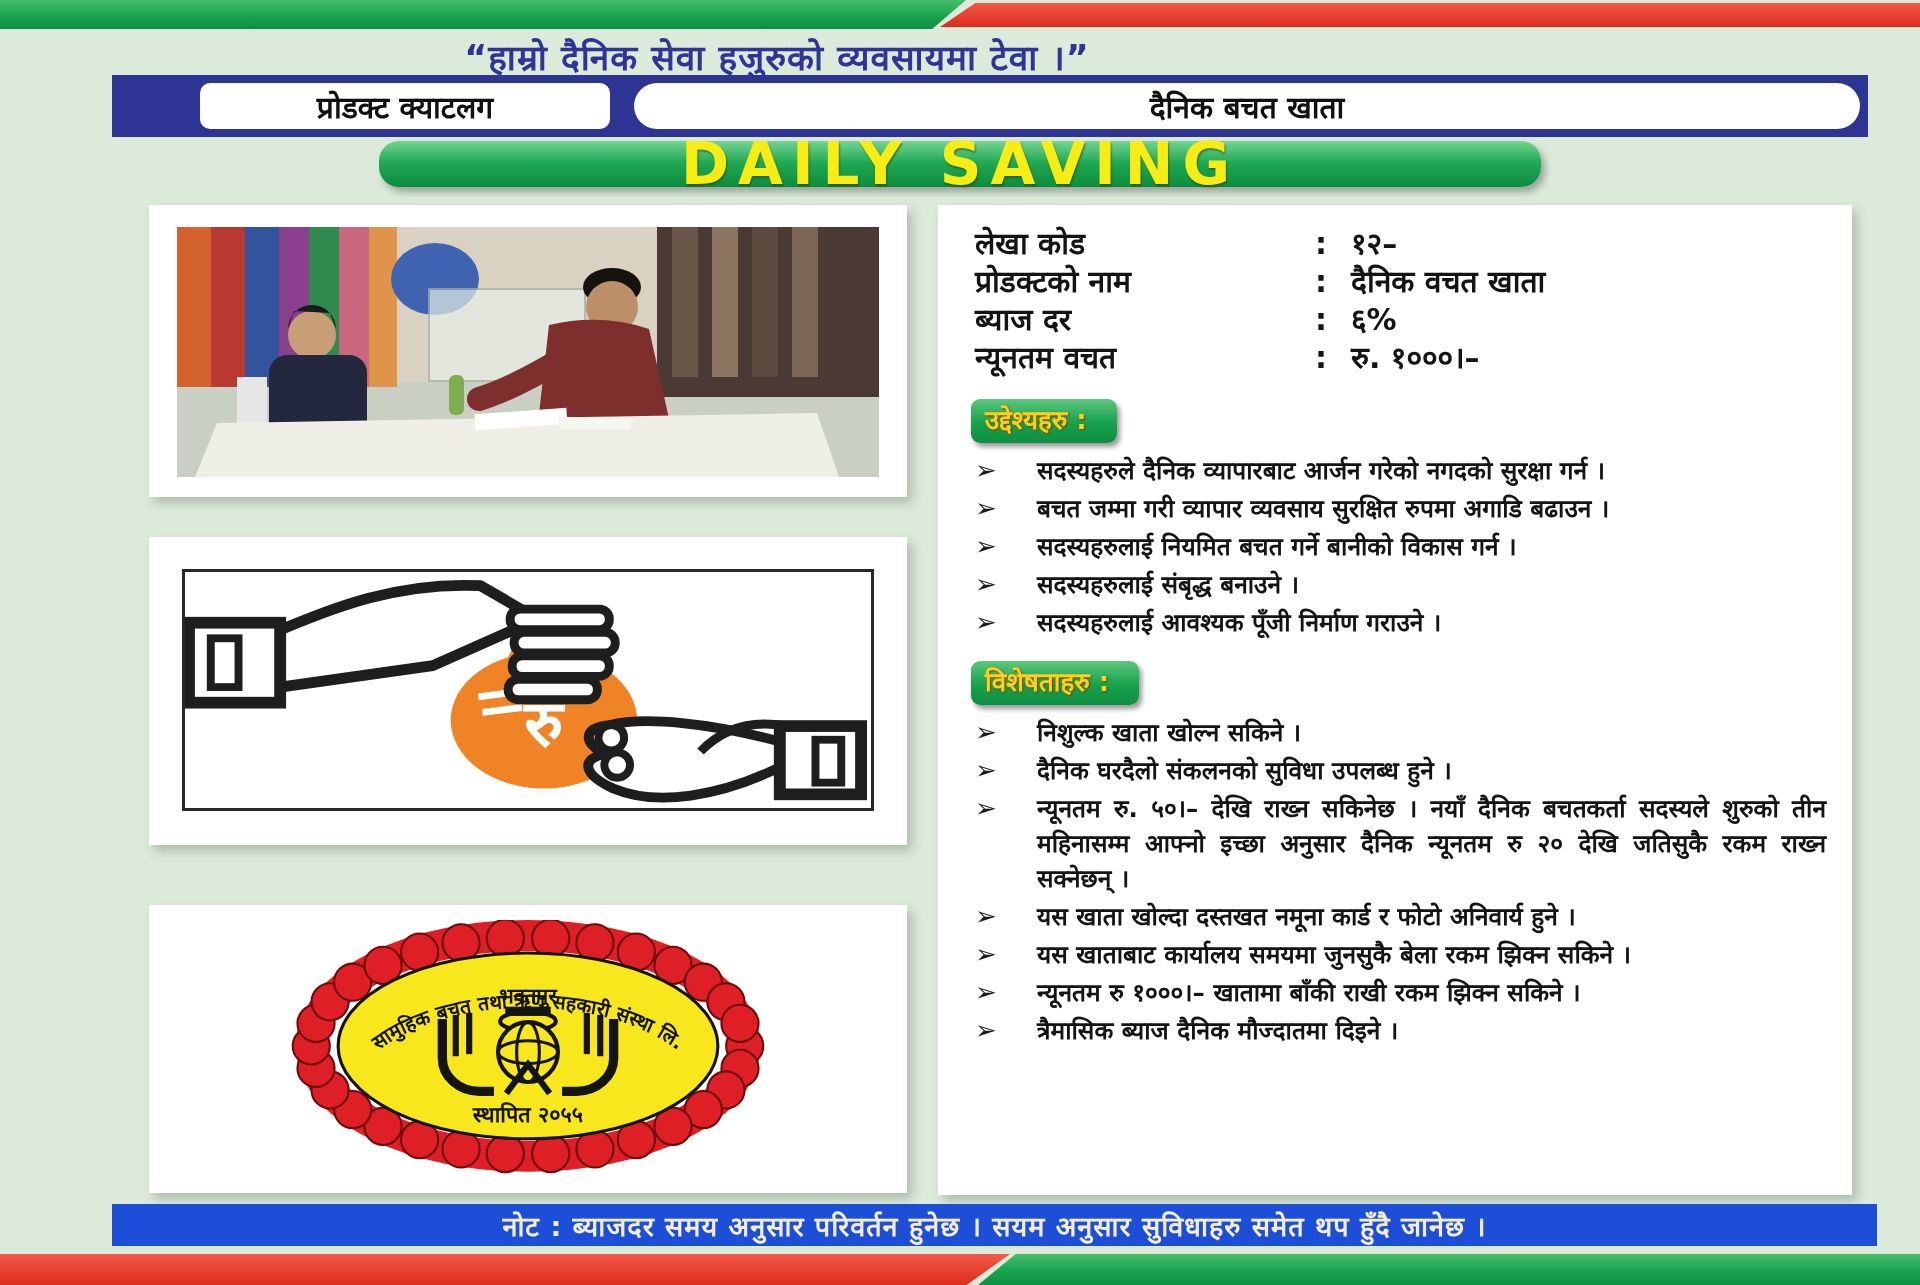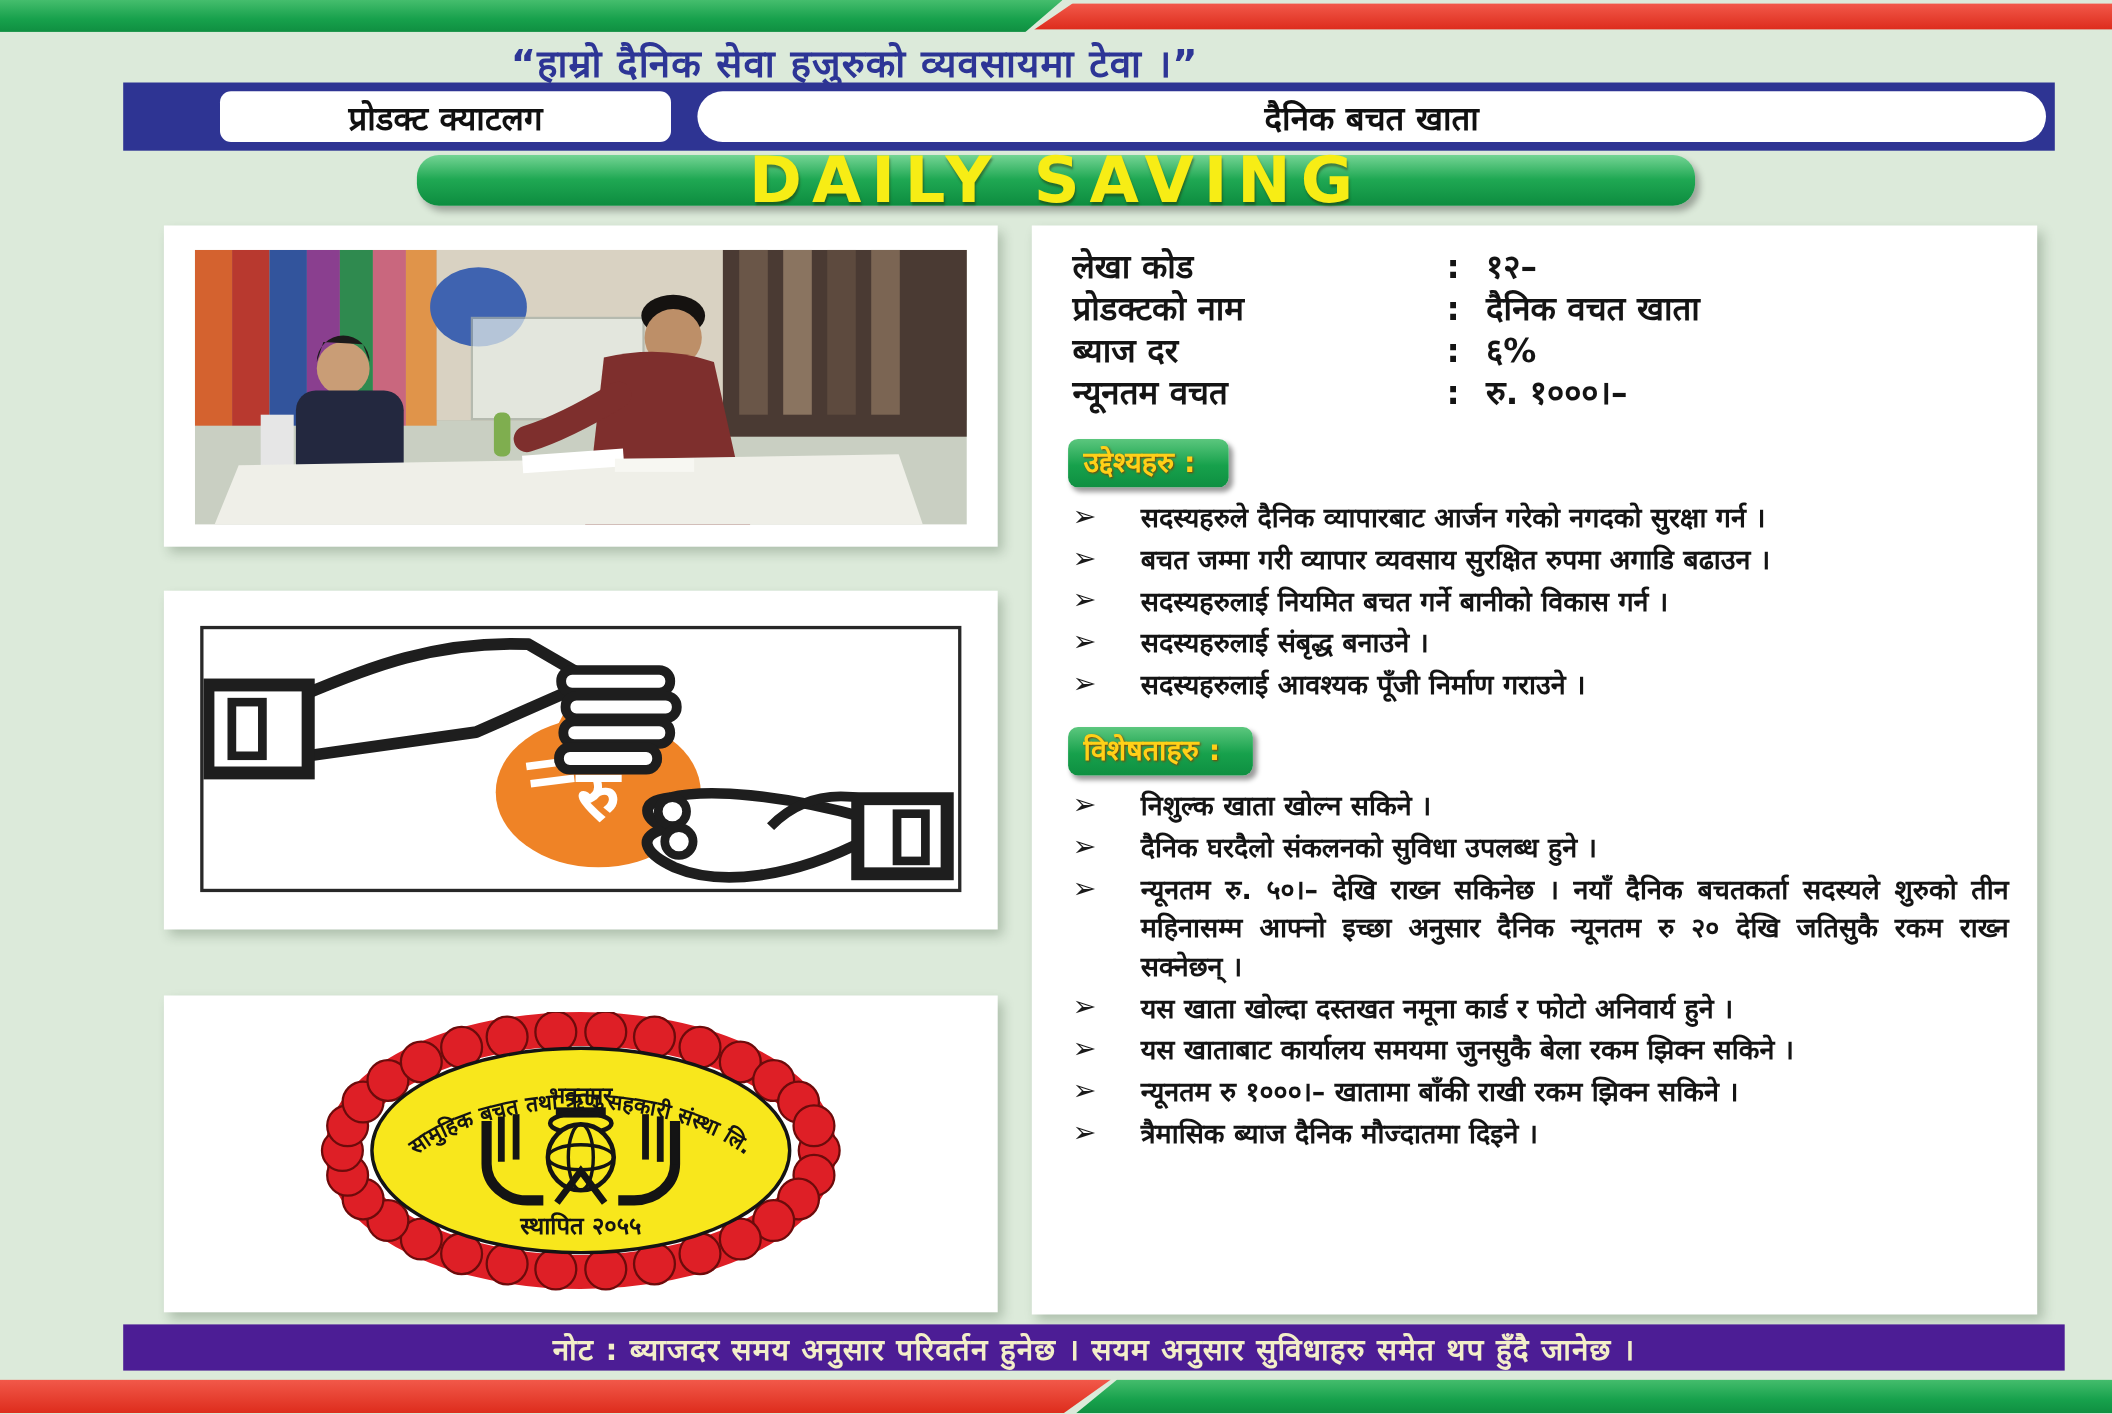--- a/index.html
+++ b/index.html
@@ -54,21 +54,21 @@
   .sections{margin-top:4px;}
   .pill{display:inline-block;margin:18px 10px 10px -4px;padding:2px 30px 6px 14px;border-radius:9px;
     background:linear-gradient(180deg,#5cc77e 0%,#17a14c 55%,#0e8f41 100%);
     font-size:26px;font-weight:bold;color:#ffd018;text-shadow:1px 1px 2px #843f00;
     box-shadow:3px 4px 5px rgba(0,0,0,.4);}
   ul.bullets{list-style:none;margin:0;padding:0;}
   ul.bullets li{display:grid;grid-template-columns:62px auto;
     font-size:24.5px;font-weight:bold;line-height:35px;margin-bottom:3px;text-align:justify;}
   .arrow{font-size:26px;line-height:35px;color:#1a1a1a;}
 
-  .note-band{position:absolute;left:112px;right:43px;top:1204px;height:42px;background:#4c1d95;
+  .note-band{position:absolute;left:112px;right:43px;top:1204px;height:42px;background:#1d4ed8;
     display:flex;align-items:center;justify-content:center;
     font-size:27px;font-weight:bold;color:#f3eec9;letter-spacing:1px;}
 </style>
 </head>
 <body>
 
 <div class="page">
 
   <div class="band band-green-top"></div>
   <div class="band band-red-top"></div>

